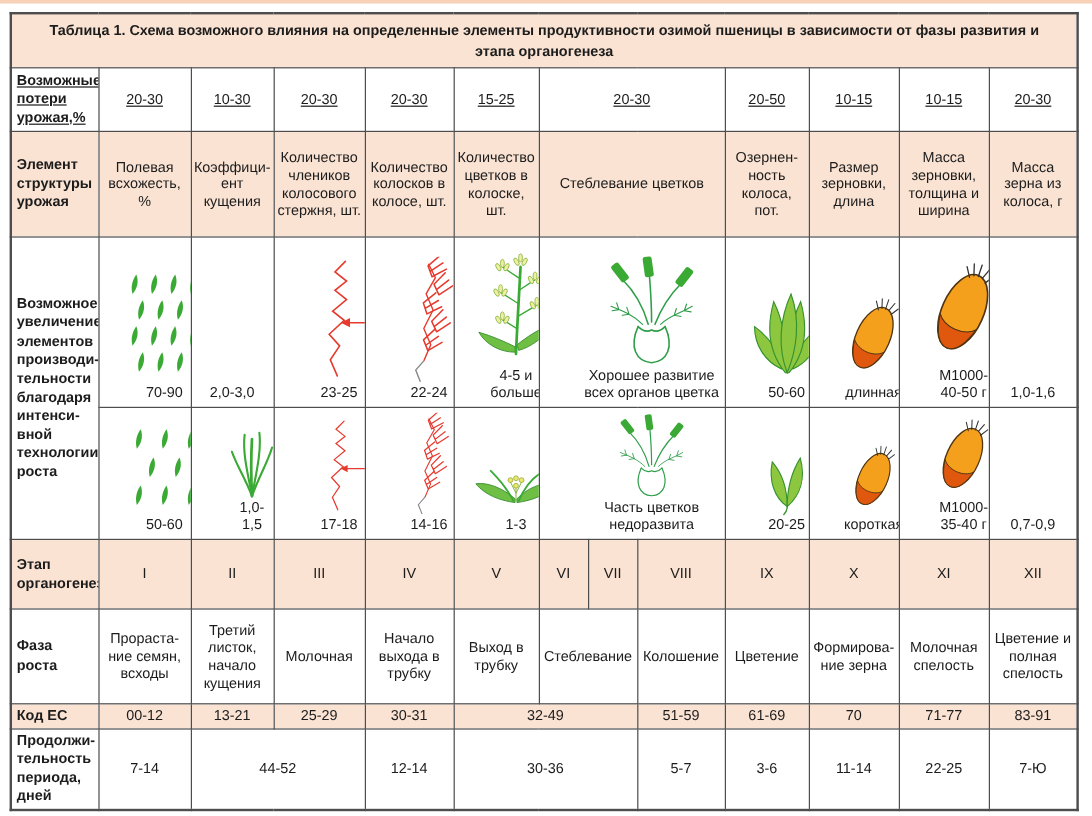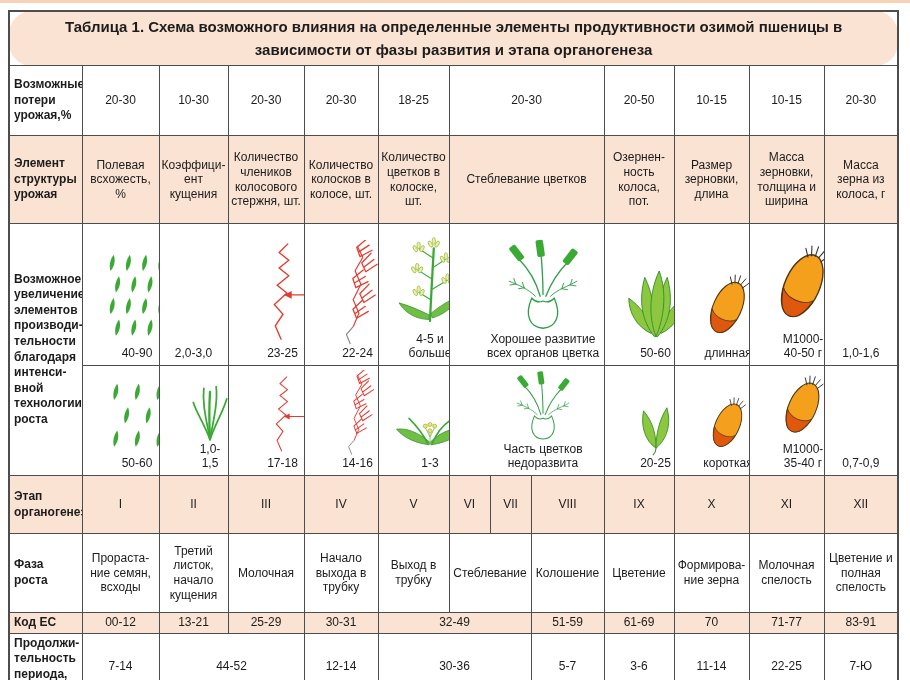--- a/index.html
+++ b/index.html
@@ -3,22 +3,22 @@
 <meta charset="utf-8">
 <style>
   html,body{margin:0;padding:0;background:#ffffff;}
   body{font-family:"Liberation Sans","DejaVu Sans",sans-serif;color:#1c1c1c;}
   .page{position:relative;width:910px;height:680px;background:#ffffff;overflow:hidden;}
   .top-strip{position:absolute;top:0;left:0;width:910px;height:3px;background:#f7d2b6;}
   table.main{border-collapse:collapse;table-layout:fixed;position:absolute;left:8px;top:10px;width:890px;border:2px solid #4d4d4d;}
   td,th{border:1px solid #4d4d4d;padding:1px 2px;font-size:12px;font-weight:normal;text-align:center;vertical-align:middle;overflow:hidden;line-height:1.22;}
   .pink{background:#fae3d3;}
   th.lab{text-align:left;font-weight:bold;padding:2px 2px 2px 4px;line-height:1.3;}
-  .title-cell{font-weight:bold;font-size:15px;line-height:1.5;padding:4px 30px;border-radius:23px;}
-  tr.r-title{height:45px;} tr.r-losses{height:70px;} tr.r-elem{height:88px;margin-left:16px;}
+  .title-cell{font-weight:bold;font-size:12px;line-height:1.5;padding:4px 30px;}
+  tr.r-title{height:45px;} tr.r-losses{height:53px;text-decoration:underline;} tr.r-elem{height:88px;margin-left:16px;}
   tr.r-high{height:142px;} tr.r-low{height:110px;} tr.r-stage{height:58px;}
   tr.r-phase{height:79px;} tr.r-ec{height:18px;} tr.r-dur{height:58px;}
   .imgcell{display:flex;flex-direction:column;align-items:center;justify-content:flex-end;margin-left:33px;}
   .r-high .imgcell{height:138px;} .r-low .imgcell{height:106px;text-align:center;}
   .art{flex:1;display:flex;align-items:flex-end;justify-content:center;padding-top:2px;min-height:0;}
   .art svg{max-height:100%;}
   .cap{line-height:1.15;padding:1px 0 3px;}
   td.vbot{vertical-align:bottom;padding-bottom:4px;}
   .defs-hidden{position:absolute;width:0;height:0;overflow:hidden;}
 </style>
@@ -104,21 +104,21 @@
         <tr class="r-title">
       <td class="pink title-cell" colspan="13">Таблица 1. Схема возможного влияния на определенные элементы продуктивности озимой пшеницы в зависимости от фазы развития и этапа органогенеза</td>
     </tr>
 
     <tr class="r-losses">
       <th class="lab">Возможные потери урожая,%</th>
       <td>20-30</td>
       <td>10-30</td>
       <td>20-30</td>
       <td>20-30</td>
-      <td>18-25</td>
+      <td>15-25</td>
       <td colspan="3">20-30</td>
       <td>20-50</td>
       <td>10-15</td>
       <td>10-15</td>
       <td>20-30</td>
     </tr>
 
     <tr class="r-elem">
       <th class="lab pink">Элемент структуры урожая</th>
       <td class="pink">Полевая всхожесть, %</td>
@@ -150,21 +150,21 @@
           <use href="#g-sprout" x="6" y="50"></use>
                   <use href="#g-sprout" x="24" y="50"></use>
                   <use href="#g-sprout" x="42" y="50"></use>
                   <use href="#g-sprout" x="60" y="50"></use>
           <use href="#g-sprout" x="12" y="74"></use>
                   <use href="#g-sprout" x="30" y="74"></use>
                   <use href="#g-sprout" x="48" y="74"></use>
                   <use href="#g-sprout" x="66" y="74"></use>
         </svg>
               </div>
-        <div class="cap">40-90</div>
+        <div class="cap">70-90</div>
       </div>
           </td>
       <td class="vbot"><span>2,0-3,0</span></td>
       <td>
             <div class="imgcell">
         <div class="art">
                 <svg width="70" height="106" viewBox="0 0 70 110">
                   <use href="#g-zigzag"></use>
                 </svg>
               </div>

